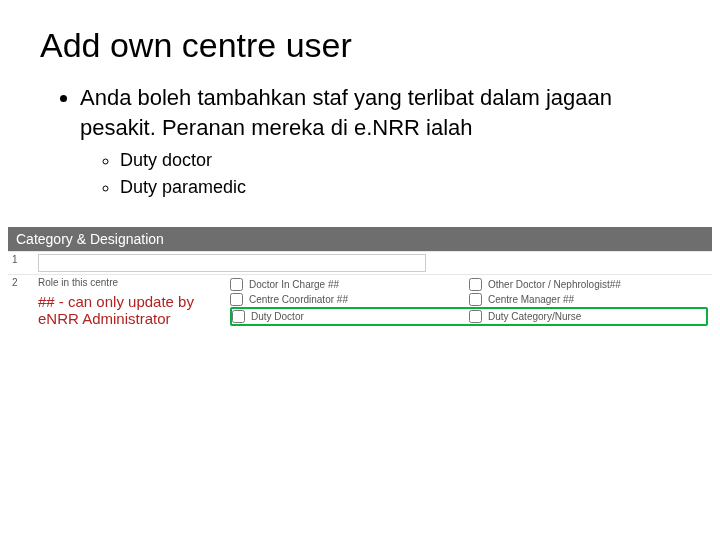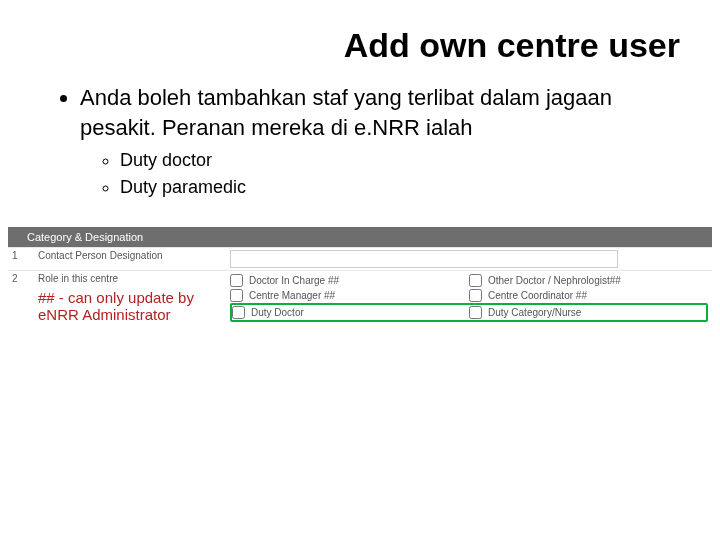--- a/index.html
+++ b/index.html
@@ -1,24 +1,24 @@
 <!DOCTYPE html>
 <html><head>
 <meta charset="utf-8">
 <style>
   html,body{margin:0;padding:0;font-family:Arial,Helvetica,sans-serif;background:#fff;color:#000;width:720px;height:540px;overflow:hidden}
   .slide{padding:20px 40px 0 40px;box-sizing:border-box}
-  .title{font-size:34px;text-align:right;margin:6px 0 18px 0;font-weight:bold}
+  .title{font-size:34px;text-align:left;margin:6px 0 18px 0;font-weight:normal}
   ul.outer{margin:0;padding-left:40px;font-size:22px;line-height:1.35}
   ul.outer>li{}
   ul.inner{margin-top:6px;padding-left:40px;font-size:18px}
   ul.inner>li{margin-bottom:2px}
   
   .shot{margin:28px 8px 0 8px;font-family:Tahoma, Arial, sans-serif;font-size:10px;color:#555}
-  .sectbar{background:#6e6e6e;color:#fff;padding:4px 19px;font-size:11px}
+  .sectbar{background:#6e6e6e;color:#fff;padding:4px 8px;font-size:14px}
   .row{display:flex;align-items:flex-start;border-top:1px solid #e7e7e7;padding:2px 4px;min-height:18px}
   .num{width:26px;color:#555}
   .lbl{width:192px;color:#555}
   .content{flex:1}
   .opts{display:flex}
   .col{flex:1;display:flex;align-items:center}
   .hl{border:2px solid #0bae3f;border-radius:2px}
   .note{color:#b22222;font-size:15px;margin-top:5px;max-width:170px}
   input[type=checkbox]{margin:0 6px 0 0;vertical-align:middle}
   input[type=text]{border:1px solid #ccc;height:14px;width:380px;font-size:10px;padding:1px 3px}
@@ -38,21 +38,20 @@
     </ul>
   </ul>
 </div>
 
 <div class="shot">
 
   <div class="sectbar">Category &amp; Designation</div>
 
   <div class="row">
     <div class="num">1</div>
-    <div class="lbl">Contact Person Designation</div>
     <div class="content">
       <input type="text" style="">
     </div>
   </div>
 
   <div class="row">
     <div class="num">2</div>
     <div class="lbl">
       <span>Role in this centre</span>
       <div class="note">## - can only update by eNRR Administrator</div>
@@ -64,25 +63,25 @@
           <span>Doctor In Charge ##</span>
         </div>
         <div class="col">
           <input type="checkbox" style="">
           <span>Other Doctor / Nephrologist##</span>
         </div>
       </div>
       <div class="optrow opts">
         <div class="col">
           <input type="checkbox" style="">
-          <span>Centre Manager ##</span>
+          <span>Centre Coordinator ##</span>
         </div>
         <div class="col">
           <input type="checkbox" style="">
-          <span>Centre Coordinator ##</span>
+          <span>Centre Manager ##</span>
         </div>
       </div>
       <div class="optrow opts hl">
         <div class="col">
           <input type="checkbox" style="">
           <span>Duty Doctor</span>
         </div>
         <div class="col">
           <input type="checkbox" style="">
           <span>Duty Category/Nurse</span>

